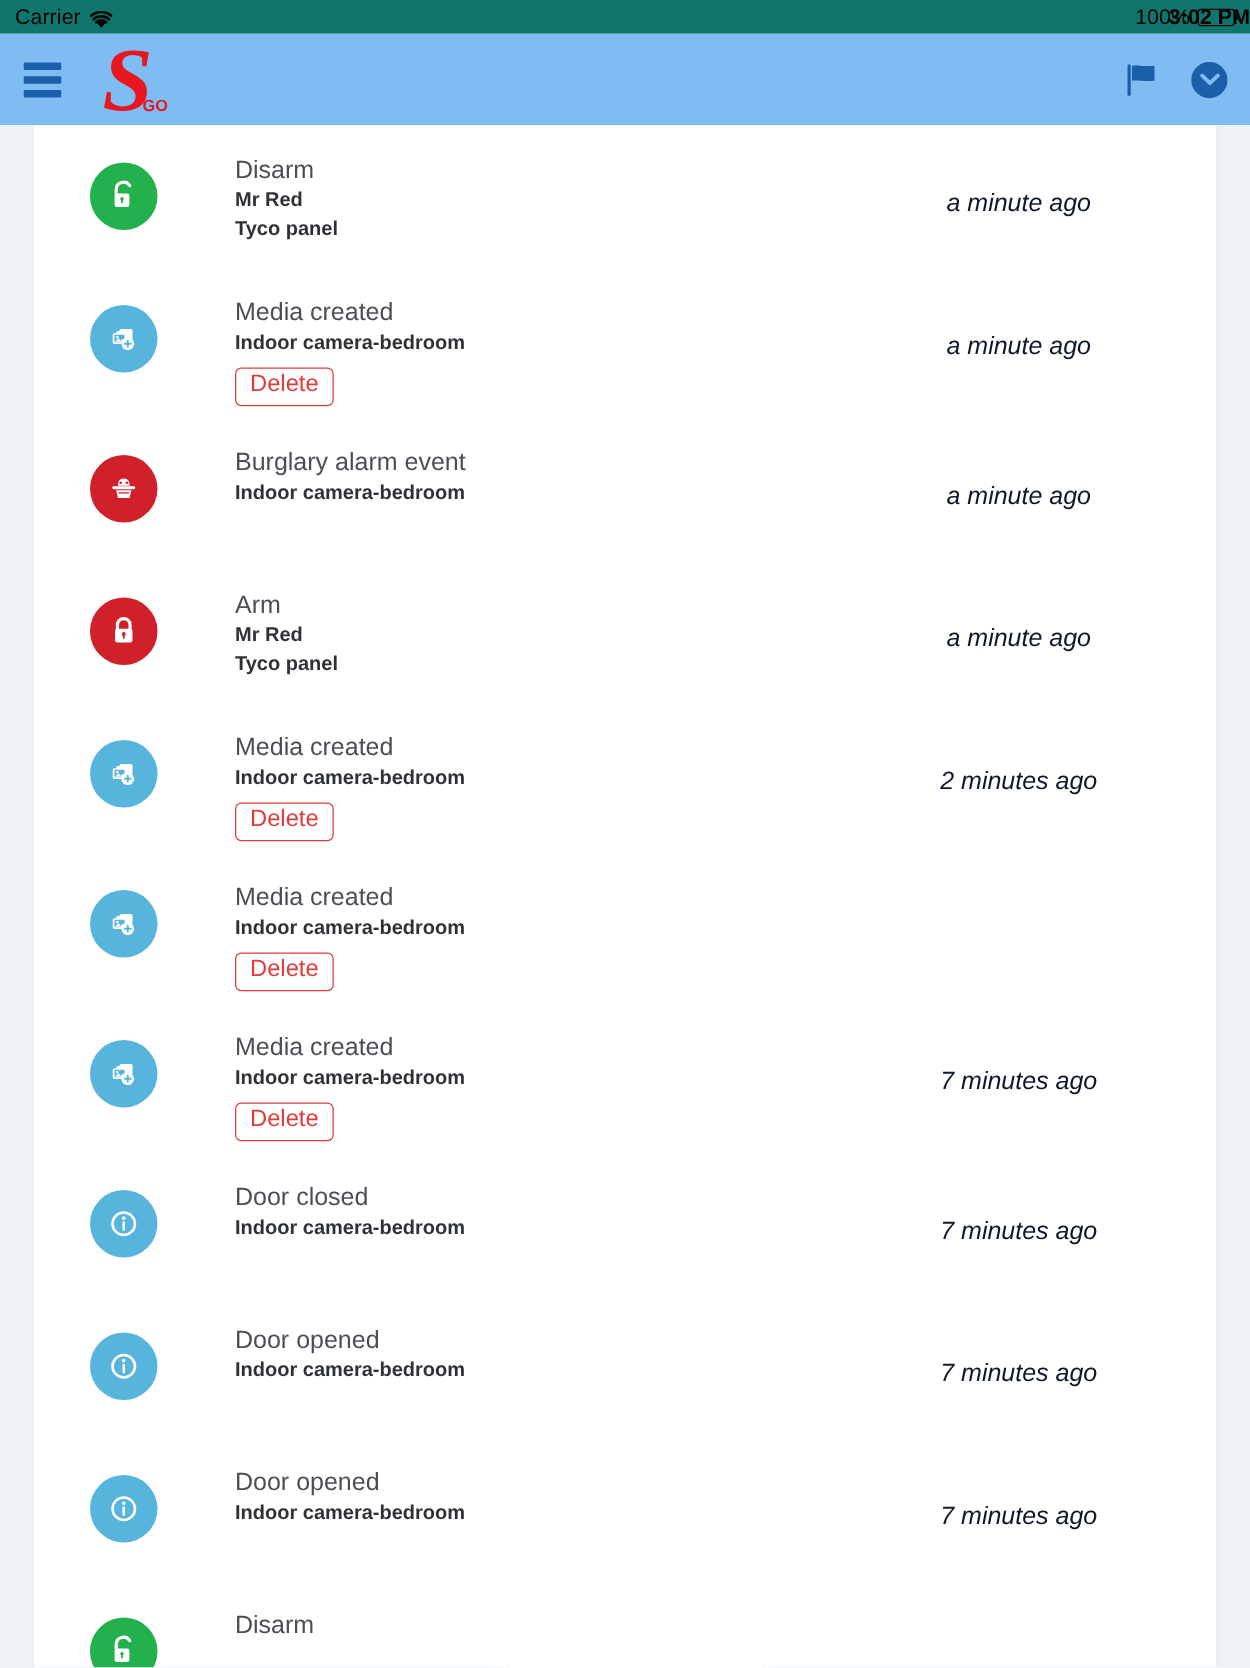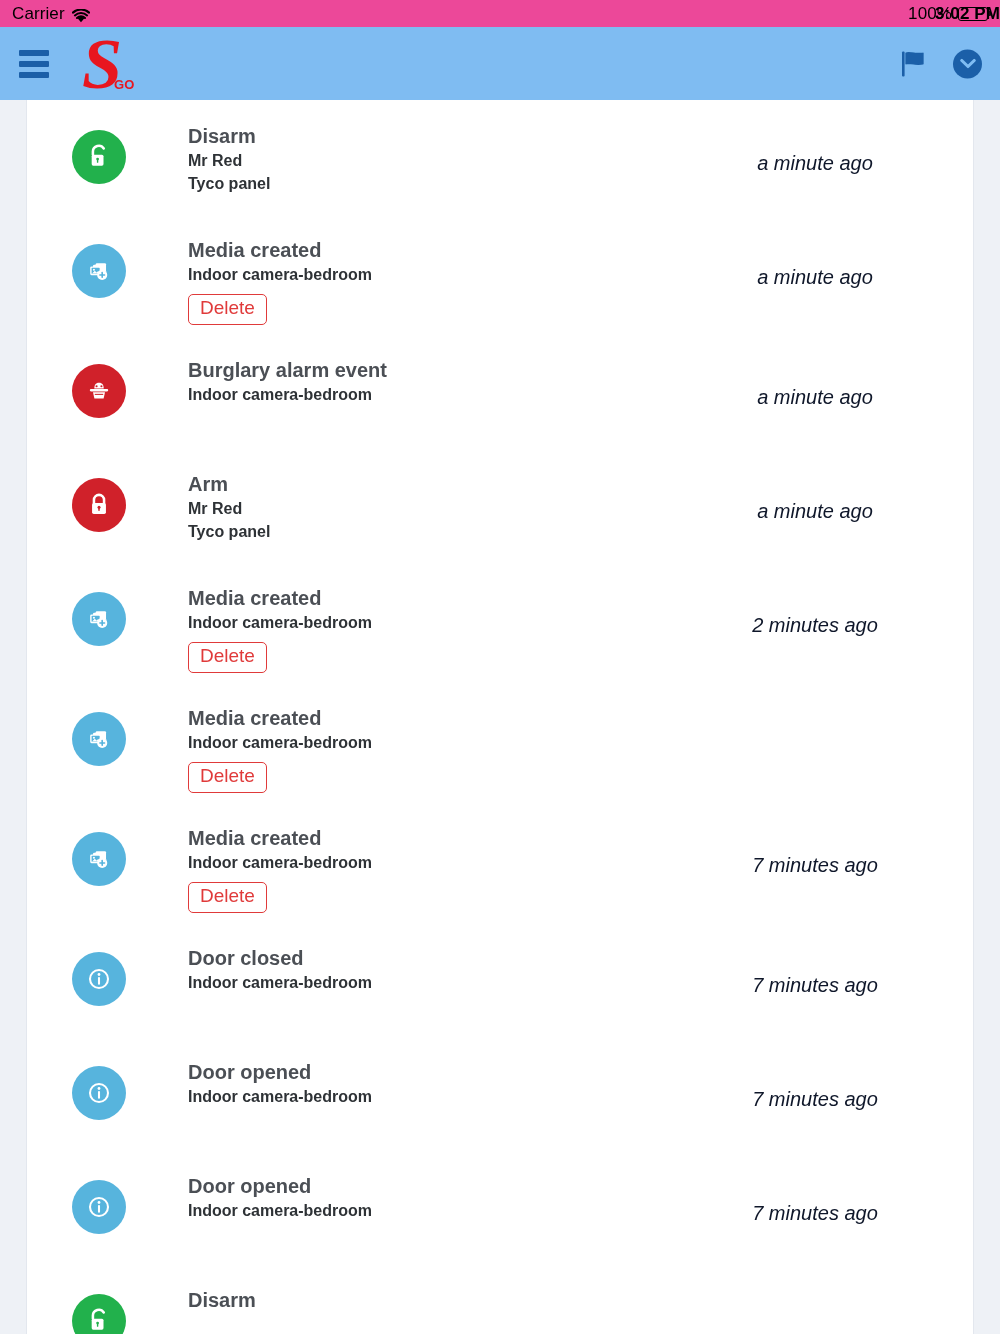--- a/index.html
+++ b/index.html
@@ -6,21 +6,21 @@
   html, body {
     width:1000px; height:1334px;
     font-family:"Liberation Sans", sans-serif;
     background:#eef1f6;
     overflow:hidden;
   }
 
   
   .status-bar{
     height:27px; width:1000px;
-    background:#ec4899;
+    background:#0f766e;
     display:flex; align-items:center;
     position:relative;
     font-size:17px; color:#000;
     letter-spacing:.1px;
   }
   .sb-left{ position:absolute; left:12px; display:flex; align-items:center; gap:7px; }
   .sb-center{ position:absolute; left:0; right:0; text-align:right; font-weight:bold;margin-left:41px; }
   .sb-right{ position:absolute; right:9px; display:flex; align-items:center; gap:6px; }
   .wifi-icon{ display:inline-block; width:18px; height:14px; position:relative; top:1px; }
   .battery{ display:flex; align-items:center; }
@@ -105,21 +105,21 @@
   .icon-wrap.blue{ background:#57b4dd; }
   .icon-wrap svg{ display:block; }
 
   .event-body{
     flex:1;
     padding-left:62px;
     padding-top:14px;
   }
   .event-type{
     font-size:20px; color:#4b4f55; line-height:1.42;
-    font-weight:bold;
+    font-weight:normal;
   }
   .event-device{
     font-size:16px; color:#2e3236; font-weight:bold; line-height:1.42;
   }
   .delete-btn{
     display:inline-block;
     margin-top:7px;
     border:1.6px solid #e03a3a;
     border-radius:5px;
     background:#fff;

